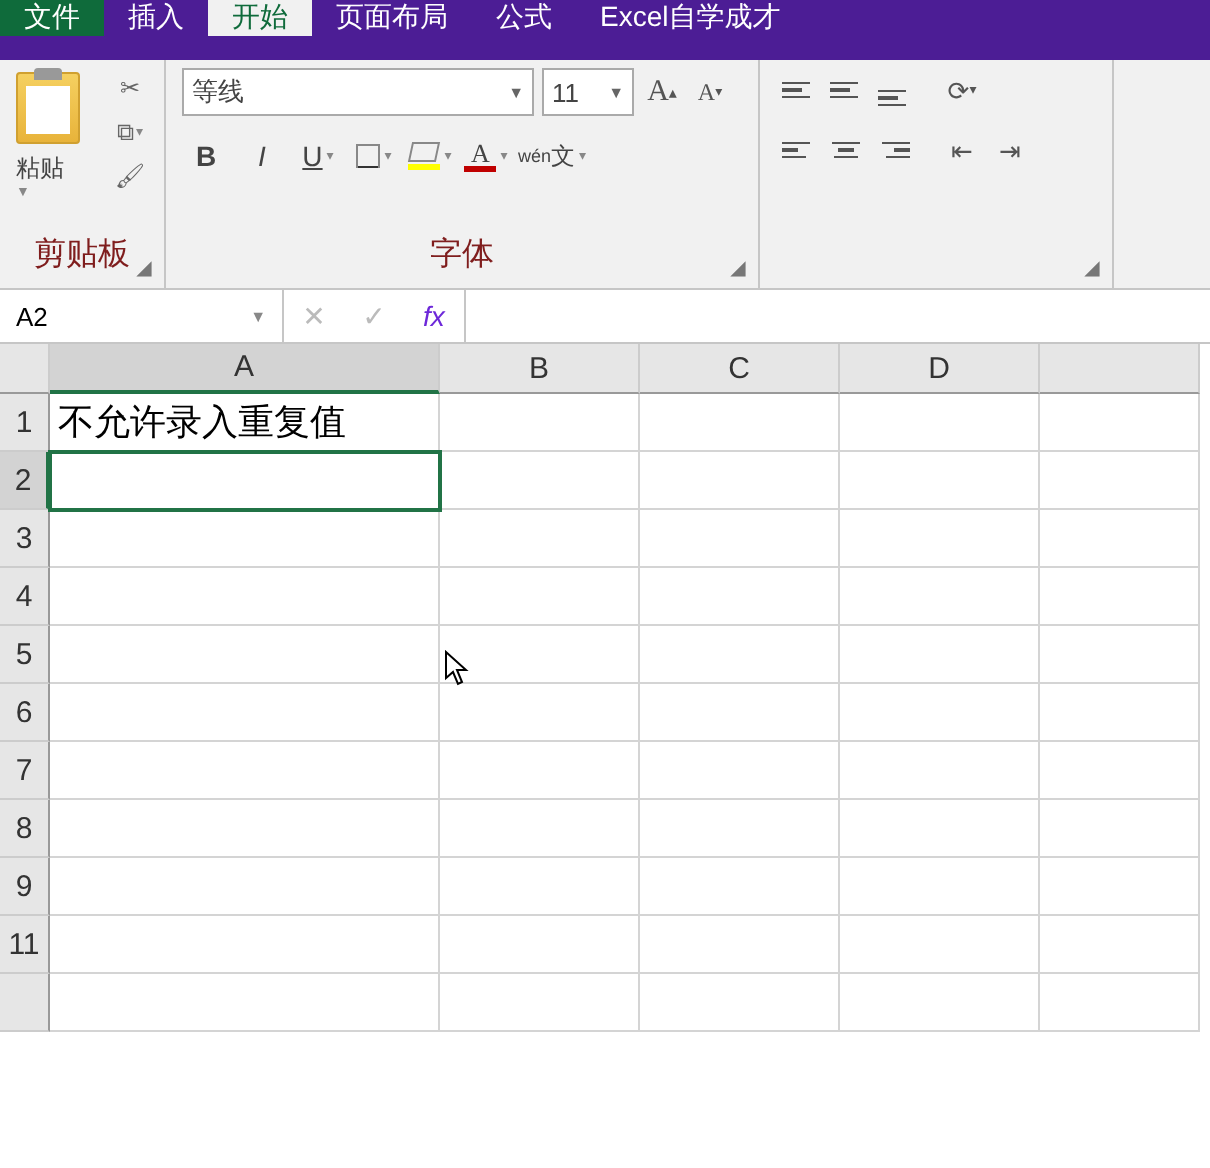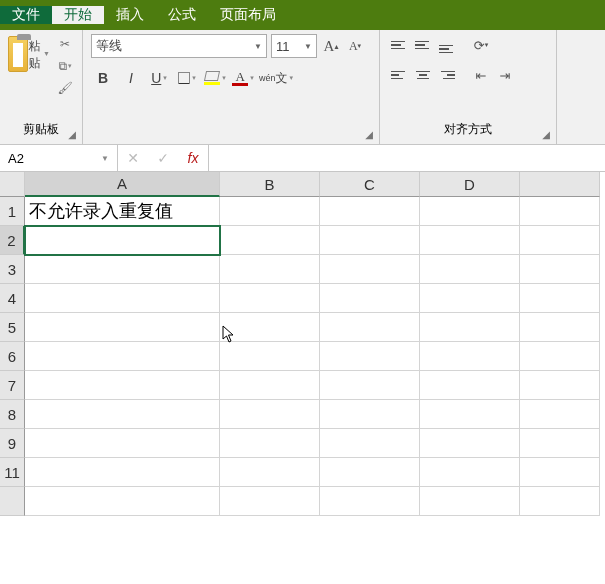--- a/index.html
+++ b/index.html
@@ -1,32 +1,32 @@
 <!DOCTYPE html>
 <html><head>
 <meta charset="utf-8">
 <style>
 *{box-sizing:border-box;margin:0;padding:0;font-family:"Microsoft YaHei","SimSun",sans-serif}
 body{background:#fff;width:605px;height:584px;overflow:hidden;user-select:none}
 
 
-.tabs{display:flex;height:30px;background:#4d7c0f;color:#fff;font-size:14px;align-items:center}
+.tabs{display:flex;height:30px;background:#4c1d95;color:#fff;font-size:14px;align-items:flex-start}
 .tab{padding:0 12px;display:flex;align-items:center;cursor:pointer;white-space:nowrap}
 .tab.file{background:#0f6b3b}
 .tab.active{background:#f1f1f1;color:#0f6b3b}
 
 
 .ribbon{height:115px;background:#f1f1f1;border-bottom:1px solid #c6c6c6;display:flex;font-size:12px;color:#444}
 .group{border-right:1px solid #c6c6c6;padding:4px 8px 0 8px;display:flex;flex-direction:column;justify-content:space-between;position:relative}
 .group-body{flex:1;display:flex;align-items:flex-start;gap:4px}
-.group-label{text-align:center;font-size:12px;color:#000000;padding:4px 0 6px 0}
+.group-label{text-align:center;font-size:16px;color:#7f1d1d;padding:4px 0 6px 0}
 .group-launcher{position:absolute;bottom:4px;right:4px;width:12px;height:12px;font-size:10px;color:#777;display:flex;align-items:center;justify-content:center;cursor:pointer}
 
 
-.clip-main{display:flex;flex-direction:row;align-items:center;width:42px}
+.clip-main{display:flex;flex-direction:column;align-items:flex-start;width:42px}
 .clip-icon-large{width:32px;height:36px;background:linear-gradient(#f5d060,#e8b33a);border:1px solid #d0a030;border-radius:2px;position:relative;margin-top:2px}
 .clip-icon-large::before{content:"";position:absolute;top:-3px;left:8px;width:14px;height:6px;background:#999;border-radius:2px 2px 0 0}
 .clip-icon-large::after{content:"";position:absolute;top:6px;left:4px;right:4px;bottom:4px;background:#fff}
 .clip-label{margin-top:4px;font-size:12px}
 .clip-sub{display:flex;flex-direction:column;gap:6px;margin-top:2px;margin-left:2px}
 .small-ico{width:18px;height:16px;display:flex;align-items:center;justify-content:center;font-size:12px;cursor:pointer;color:#666;position:relative}
 .small-ico .dd{font-size:7px;margin-left:1px;color:#888}
 
 
 .font-group .group-body{flex-direction:column;gap:8px;width:280px}
@@ -51,25 +51,25 @@
 .al-row{display:flex;gap:2px;align-items:center}
 .al-btn{width:22px;height:22px;display:flex;flex-direction:column;justify-content:center;gap:2px;cursor:pointer;padding:3px}
 .al-btn span{height:1.5px;background:#555;display:block}
 .al-top span:nth-child(1){width:14px}.al-top span:nth-child(2){width:10px}.al-top span:nth-child(3){width:14px}
 .al-mid{justify-content:center}
 .al-bot{justify-content:flex-end}
 .indent-btn{width:22px;height:22px;display:flex;align-items:center;justify-content:center;cursor:pointer;font-size:13px;color:#555}
 
 
 .fbar{height:27px;border-bottom:1px solid #c6c6c6;display:flex;align-items:stretch;background:#fff}
-.namebox{width:118px;border-right:1px solid #c6c6c6;display:flex;align-items:center;padding:0 8px;font-size:13px;background:#fff}
+.namebox{width:142px;border-right:1px solid #c6c6c6;display:flex;align-items:center;padding:0 8px;font-size:13px;background:#fff}
 .namebox .dd{margin-left:auto;font-size:8px;color:#888}
 .fx-btns{display:flex;align-items:center;border-right:1px solid #c6c6c6}
 .fx-btn{width:30px;height:100%;display:flex;align-items:center;justify-content:center;color:#bbb;font-size:14px;cursor:pointer}
-.fx-label{font-style:italic;color:#b91c1c;font-size:14px}
+.fx-label{font-style:italic;color:#6d28d9;font-size:14px}
 .formula-input{flex:1;padding:0 8px;display:flex;align-items:center;font-size:13px}
 
 
 .sheet{position:relative;font-size:16px;color:#000}
 .hdr-row{display:flex;height:25px}
 .corner{width:25px;background:#e6e6e6;border-right:1px solid #ccc;border-bottom:1px solid #999}
 .col-h{background:#e6e6e6;border-right:1px solid #ccc;border-bottom:1px solid #999;display:flex;align-items:center;justify-content:center;font-size:15px;color:#333}
 .col-h.sel{background:#d3d3d3;border-bottom:2px solid #217346}
 .row{display:flex;height:29px}
 .row-h{width:25px;background:#e6e6e6;border-right:1px solid #999;border-bottom:1px solid #ccc;display:flex;align-items:center;justify-content:center;font-size:15px;color:#333}
@@ -79,24 +79,25 @@
 .colA{width:195px}.colB{width:100px}.colC{width:100px}.colD{width:100px}.colE{width:80px}
 
 
 .cursor{position:absolute;left:222px;top:325px;font-size:16px;color:#000;pointer-events:none}
 </style>
 </head>
 <body>
 
 <div class="tabs">
   <div class="tab file">文件</div>
+  <div class="tab">插入</div>
   <div class="tab active">开始</div>
-  <div class="tab">插入</div>
+  <div class="tab">页面布局</div>
   <div class="tab">公式</div>
-  <div class="tab">页面布局</div>
+  <div class="tab">Excel自学成才</div>
 </div>
 
 <div class="ribbon">
 
   <div class="group">
     <div class="group-body">
       <div class="clip-main">
         <div class="clip-icon-large"></div>
         <div class="clip-label">粘贴</div>
         <div style="font-size:7px;color:#888">▼</div>
@@ -152,20 +153,21 @@
         </div>
         <div class="fmt-btn">
           <span class="pinyin">
               <span>wén</span>
               <span class="cn">文</span>
             </span>
             <span class="dd">▾</span>
         </div>
       </div>
     </div>
+    <div class="group-label">字体</div>
     <div class="group-launcher">◢</div>
   </div>
 
   <div class="group align-group">
     <div class="group-body">
       <div class="al-row">
         <div class="al-btn al-top">
             <span></span>
             <span></span>
             <span></span>
@@ -197,21 +199,20 @@
         <div class="al-btn al-top">
             <span style="width:14px;margin-left:auto"></span>
             <span style="width:8px;margin-left:auto"></span>
             <span style="width:12px;margin-left:auto"></span>
           </div>
         <div style="width:8px"></div>
         <div class="indent-btn">⇤</div>
         <div class="indent-btn">⇥</div>
       </div>
     </div>
-    <div class="group-label">对齐方式</div>
     <div class="group-launcher">◢</div>
   </div>
 
 </div>
 
 <div class="fbar">
   <div class="namebox">
     <span>A2</span>
       <span class="dd">▼</span>
   </div>

